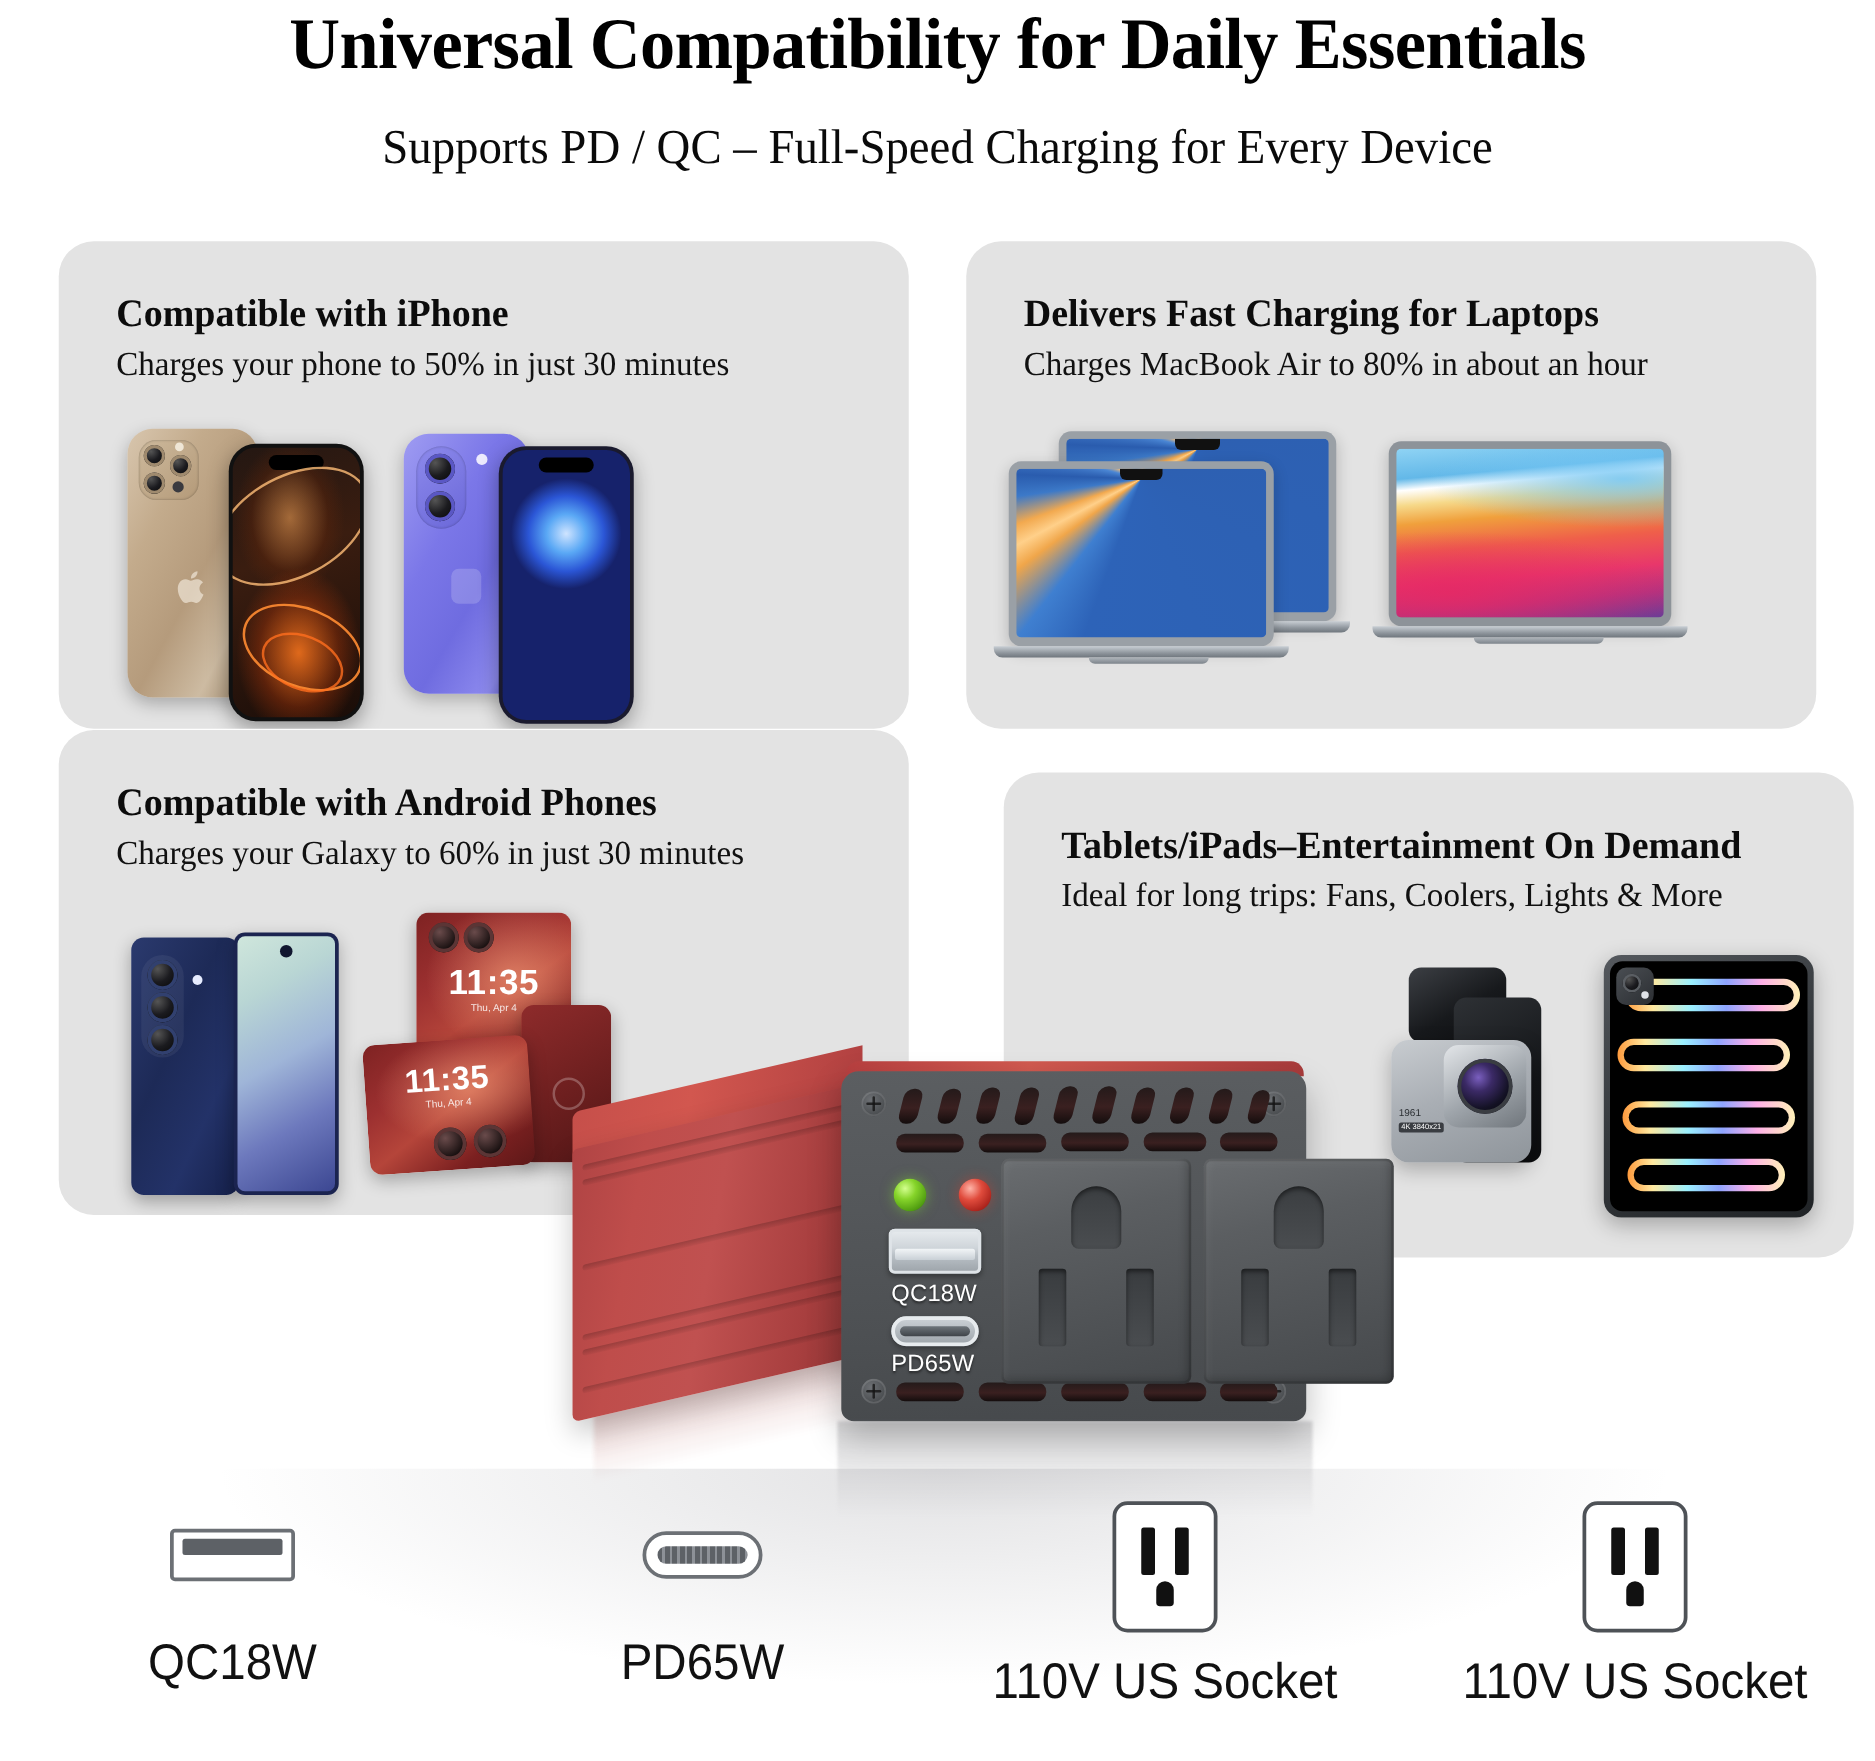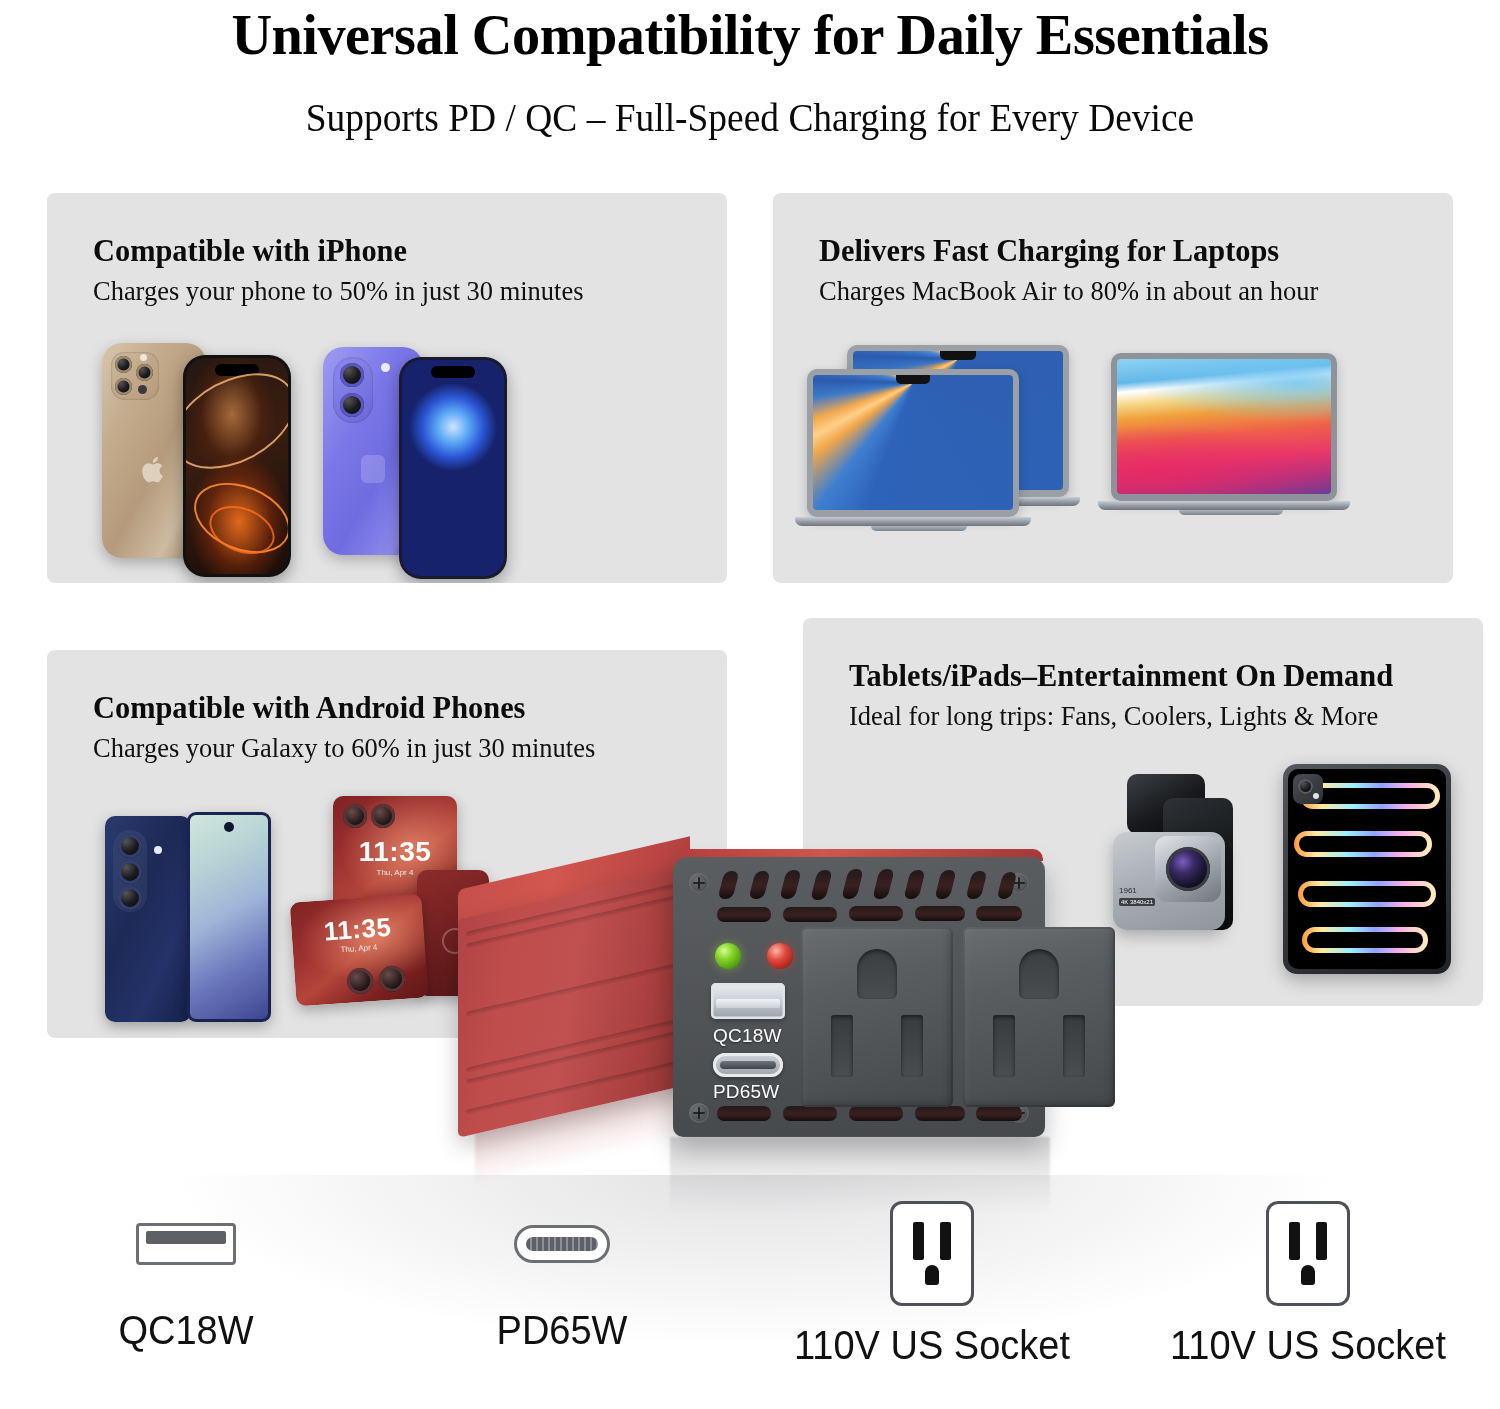--- a/index.html
+++ b/index.html
@@ -23,21 +23,21 @@
   .subtitle{
     position:absolute;left:0;top:96px;width:1500px;text-align:center;
     font-family:"Liberation Serif", serif;
     font-size:39px;line-height:44px;color:#0a0a0a;
     transform:scaleX(0.96);transform-origin:center top;
     white-space:nowrap;
   }
 
   
   .card{
-    position:absolute;background:#e3e3e3;border-radius:8px;overflow:hidden;
+    position:absolute;background:#e3e3e3;border-radius:28px;overflow:hidden;
   }
   .card .c-head{
     position:absolute;left:46px;top:40px;
     font-family:"Liberation Serif", serif;
     font-weight:bold;font-size:31px;line-height:36px;color:#0c0c0c;
     white-space:nowrap;transform:scaleX(0.98);transform-origin:left top;
   }
   .card .c-sub{
     position:absolute;left:46px;top:82px;
     font-family:"Liberation Serif", serif;
@@ -446,21 +446,21 @@
           <div class="mb-screen">
             <div class="bigsur"></div>
           </div>
         </div>
         <div class="mb-base" style="width:252px;margin-left:-13px;"></div>
         <div class="mb-foot" style="width:104px;"></div>
       </div>
     </div>
   </div>
 
-  <div class="card" id="card-android" style="left:47px;top:650px;width:680px;height:388px;">
+  <div class="card" id="card-android" style="left:47px;top:584px;width:680px;height:388px;">
     <div class="c-head">Compatible with Android Phones</div>
     <div class="c-sub">Charges your Galaxy to 60% in just 30 minutes</div>
 
     <div class="art">
 
       <div class="dev gx-back" style="left:58px;top:38px;">
         <div style="position:absolute;left:8px;top:14px;width:34px;height:82px;border-radius:17px;background:rgba(255,255,255,.06);">
           <div class="lens" style="left:5px;top:4px;width:24px;height:24px;box-shadow:inset 0 0 0 3px #31406f;"></div>
           <div class="lens" style="left:5px;top:30px;width:24px;height:24px;box-shadow:inset 0 0 0 3px #31406f;"></div>
           <div class="lens" style="left:5px;top:56px;width:24px;height:24px;box-shadow:inset 0 0 0 3px #31406f;"></div>

